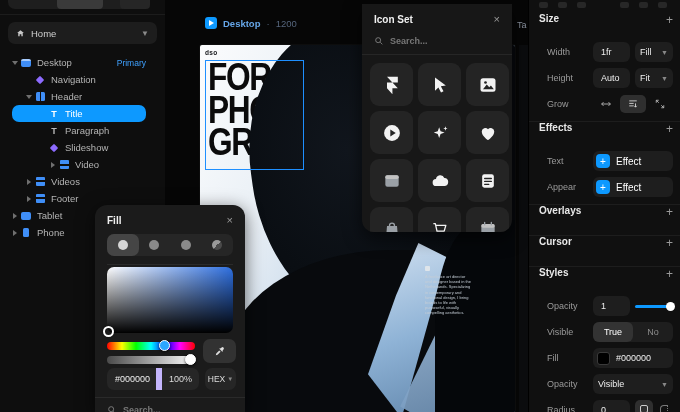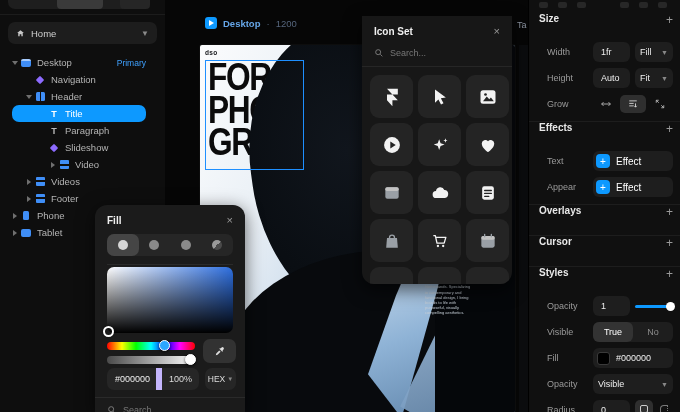--- a/index.html
+++ b/index.html
@@ -75,25 +75,25 @@
   .alpha-slider { position:absolute; left:12px; top:151px; width:88px; height:8px; border-radius:4px; background:linear-gradient(to right,#4a4a4a,#fff); }
   .slider-knob { position:absolute; top:-2px; width:11px; height:11px; border-radius:50%; background:#fff; border:1.5px solid #fff; box-shadow:0 1px 3px rgba(0,0,0,.7); }
   .hue-knob { left:52px; background:#2ba7ff; }
   .alpha-knob { left:78px; }
   .eyedropper-btn { position:absolute; left:108px; top:134px; width:33px; height:24px; background:#323232; border-radius:7px; display:flex; align-items:center; justify-content:center; }
   .hex-pill { position:absolute; left:12px; top:163px; width:92px; height:22px; background:#262626; border-radius:7px; display:flex; align-items:center; font-size:9px; color:#eee; }
   .hex-val { padding-left:8px; }
   .hex-alpha { margin-left:auto; padding:0 7px; border-left:6px solid #c4b5fd; color:#ddd; height:100%; display:flex; align-items:center; }
   .fmt-pill { position:absolute; left:110px; top:163px; width:31px; height:22px; background:#262626; border-radius:7px; display:flex; align-items:center; justify-content:center; gap:2px; font-size:8.5px; color:#ddd; }
   .fp-search { position:absolute; left:0; top:192px; width:150px; border-top:1px solid #2a2a2a; padding:7px 12px; display:flex; align-items:center; gap:6px; }
-  .ghost-input { background:transparent; border:none; outline:none; color:#bbb; font-size:9px; width:100px; font-family:"Liberation Sans",sans-serif; }
+  .ghost-input { background:transparent; border:none; outline:none; color:#bbb; font-size:9px; width:100px; font-family:"Liberation Sans",sans-serif;font-weight:bold; }
   .ghost-input::placeholder { color:#777; }
 
   
-  .icon-panel { position:absolute; left:362px; top:16px; width:150px; height:268px; background:#171717; border-radius:0 0 12px 12px; box-shadow:0 6px 18px rgba(0,0,0,.6); z-index:25; overflow:hidden; }
+  .icon-panel { position:absolute; left:362px; top:4px; width:150px; height:228px; background:#171717; border-radius:0 0 12px 12px; box-shadow:0 6px 18px rgba(0,0,0,.6); z-index:25; overflow:hidden; }
   .ip-header { display:flex; align-items:center; padding:9px 12px 4px; }
   .ip-title { color:#f0f0f0; font-size:10px; font-weight:bold; }
   .ip-close { margin-left:auto; color:#9a9a9a; font-size:11px; }
   .ip-search { display:flex; align-items:center; gap:6px; padding:7px 12px 8px; border-bottom:1px solid #262626; margin:0 0 0 0; }
   .icon-grid { display:grid; grid-template-columns:repeat(3,43px); gap:5px; padding:8px; }
   .icon-tile { width:43px; height:43px; background:#242424; border-radius:9px; display:flex; align-items:center; justify-content:center; }
   .icon-tile svg { width:20px; height:20px; }
   .ic-white { color:#f2f2f2; } .ic-gray { color:#9aa0a6; }
 
   
@@ -251,32 +251,32 @@
         <span class="ti">
             <span class="ti-stack"></span>
           </span>
         <span>Footer</span>
       </div>
       <div class="trow lvl1">
         <span class="caret">
             <span class="caret-right"></span>
           </span>
         <span class="ti">
+            <span class="ti-tablet"></span>
+          </span>
+        <span>Tablet</span>
+      </div>
+      <div class="trow lvl1">
+        <span class="caret">
+            <span class="caret-right"></span>
+          </span>
+        <span class="ti">
             <span class="ti-phone"></span>
           </span>
         <span>Phone</span>
-      </div>
-      <div class="trow lvl1">
-        <span class="caret">
-            <span class="caret-right"></span>
-          </span>
-        <span class="ti">
-            <span class="ti-tablet"></span>
-          </span>
-        <span>Tablet</span>
       </div>
     </div>
   </div>
 
   <div class="fill-panel">
     <div class="fp-header">
       <span class="fp-title">Fill</span>
       <span class="fp-close">×</span>
     </div>
     <div class="fp-tabs">

